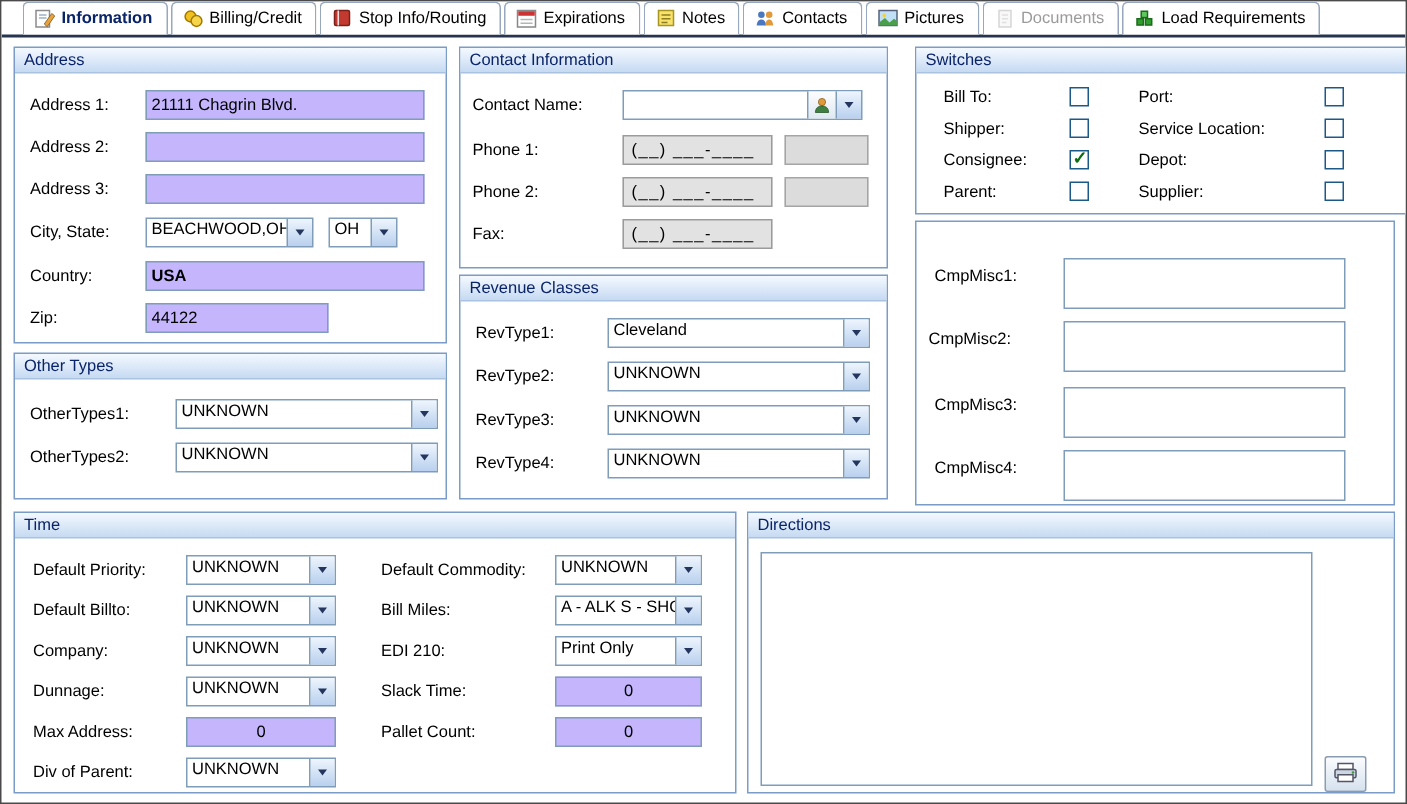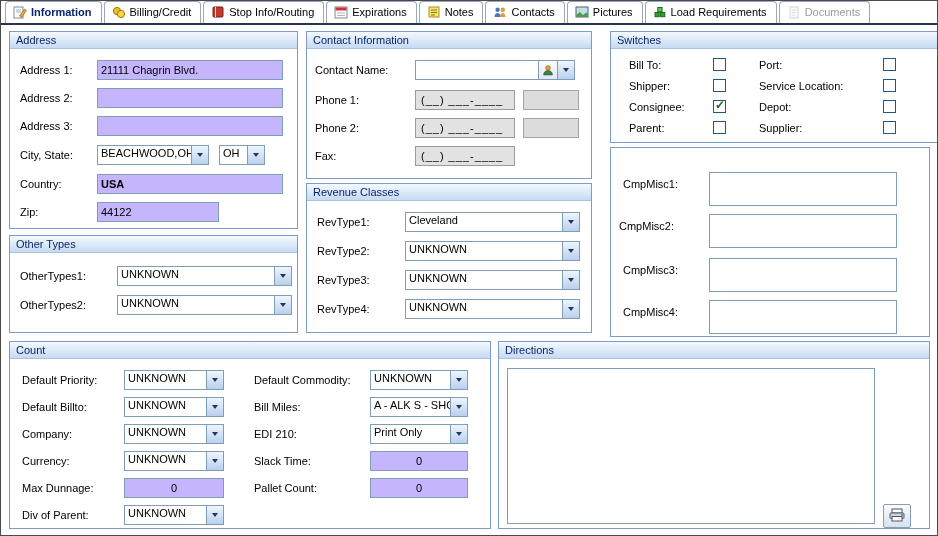--- a/index.html
+++ b/index.html
@@ -1,20 +1,20 @@
 <!DOCTYPE html>
 <html><head>
 <meta charset="utf-8">
 <style>
   html,body{margin:0;padding:0;background:#fff;}
   .app{position:relative;width:936px;height:534px;border:1px solid #4a4a4a;background:#fff;
        font-family:"Liberation Sans",sans-serif;font-size:11px;color:#000;overflow:hidden;}
   
   .tabbar{position:absolute;left:0;top:0;width:100%;height:24px;background:#fff;
-          border-bottom:2px solid #26344f;display:flex;align-items:center;padding-left:4px;box-sizing:border-box;}
+          border-bottom:2px solid #26344f;display:flex;align-items:center;padding-left:14px;box-sizing:border-box;}
   .tab{display:flex;align-items:center;gap:4px;height:20px;padding:0 9px 1px 7px;margin-right:2px;
        border:1px solid #97a7bd;border-bottom:none;border-radius:4px 4px 0 0;background:#fff;cursor:default;white-space:nowrap;}
   .tab.active{font-weight:bold;color:#0a246a;}
   .tab.disabled{color:#9b9b9b;}
   .tab.disabled svg{opacity:.45;}
   .ticon{display:flex;align-items:center;}
   
   .group{position:absolute;border:1px solid #7a9cc6;background:#fff;box-sizing:border-box;}
   .ghead{height:17px;background:linear-gradient(to bottom,#f4f9ff,#c6daf2);border-bottom:1px solid #a8c2e0;
          color:#0a246a;padding:2px 0 0 6px;box-sizing:border-box;}
@@ -113,40 +113,40 @@
     <div class="tab">
       <span class="ticon">
           <svg width="14" height="14">
             <rect x="1" y="2" width="12" height="10" fill="#bfe0f7" stroke="#55617c"></rect>
             <circle cx="4.5" cy="5.3" r="1.3" fill="#f7d23e"></circle>
             <path d="M1 10 L5 7 L8 10 L11 7.5 L13 9 V12 H1 Z" fill="#4b9e4b"></path>
           </svg>
         </span>
       <span>Pictures</span>
     </div>
-    <div class="tab">
-      <span class="ticon">
-          <svg width="14" height="14">
-            <rect x="2" y="7.5" width="4.2" height="4.2" fill="#2f9e2f" stroke="#1c6b1c"></rect>
-            <rect x="7.6" y="7.5" width="4.2" height="4.2" fill="#2f9e2f" stroke="#1c6b1c"></rect>
-            <rect x="4.8" y="2.5" width="4.2" height="4.2" fill="#5fc75f" stroke="#1c6b1c"></rect>
-          </svg>
-        </span>
-      <span>Load Requirements</span>
-    </div>
     <div class="tab disabled">
       <span class="ticon">
           <svg width="14" height="14">
             <rect x="3" y="2" width="8" height="11" fill="#f0f0f0" stroke="#a5a5a5"></rect>
             <line x1="5" y1="5" x2="9" y2="5" stroke="#bbb"></line>
             <line x1="5" y1="7.5" x2="9" y2="7.5" stroke="#bbb"></line>
             <line x1="5" y1="10" x2="8" y2="10" stroke="#bbb"></line>
           </svg>
         </span>
       <span>Documents</span>
+    </div>
+    <div class="tab">
+      <span class="ticon">
+          <svg width="14" height="14">
+            <rect x="2" y="7.5" width="4.2" height="4.2" fill="#2f9e2f" stroke="#1c6b1c"></rect>
+            <rect x="7.6" y="7.5" width="4.2" height="4.2" fill="#2f9e2f" stroke="#1c6b1c"></rect>
+            <rect x="4.8" y="2.5" width="4.2" height="4.2" fill="#5fc75f" stroke="#1c6b1c"></rect>
+          </svg>
+        </span>
+      <span>Load Requirements</span>
     </div>
   </div>
 
   <div class="group" style="left:8px;top:30px;width:289px;height:198px">
     <div class="ghead">Address</div>
     <div class="gbody">
       <div class="row" style="left:10px;top:10px">
         <span class="lbl" style="width:77px">Address 1:</span>
         <input class="txt" style="width: 186px;" value="21111 Chagrin Blvd.">
       </div>
@@ -326,21 +326,21 @@
           <span class="combo-text">UNKNOWN</span>
           <span class="combo-btn">
               <span class="arr"></span>
             </span>
         </div>
       </div>
     </div>
   </div>
 
   <div class="group" style="left:8px;top:340px;width:482px;height:188px">
-    <div class="ghead">Count</div>
+    <div class="ghead">Time</div>
     <div class="gbody">
       <div class="row" style="left:12px;top:10px">
         <span class="lbl" style="width:102px">Default Priority:</span>
         <div class="combo" style="width:100px">
           <span class="combo-text">UNKNOWN</span>
           <span class="combo-btn">
               <span class="arr"></span>
             </span>
         </div>
         <span style="width:30px"></span>
@@ -380,33 +380,33 @@
         <span style="width:30px"></span>
         <span class="lbl" style="width:116px">EDI 210:</span>
         <div class="combo" style="width:98px">
           <span class="combo-text">Print Only</span>
           <span class="combo-btn">
               <span class="arr"></span>
             </span>
         </div>
       </div>
       <div class="row" style="left:12px;top:91px">
-        <span class="lbl" style="width:102px">Currency:</span>
+        <span class="lbl" style="width:102px">Dunnage:</span>
         <div class="combo" style="width:100px">
           <span class="combo-text">UNKNOWN</span>
           <span class="combo-btn">
               <span class="arr"></span>
             </span>
         </div>
         <span style="width:30px"></span>
         <span class="lbl" style="width:116px">Slack Time:</span>
         <input class="txt num" style="width: 98px;" value="0">
       </div>
       <div class="row" style="left:12px;top:118px">
-        <span class="lbl" style="width:102px">Max Dunnage:</span>
+        <span class="lbl" style="width:102px">Max Address:</span>
         <input class="txt num" style="width: 100px;" value="0">
         <span style="width:30px"></span>
         <span class="lbl" style="width:116px">Pallet Count:</span>
         <input class="txt num" style="width: 98px;" value="0">
       </div>
       <div class="row" style="left:12px;top:145px">
         <span class="lbl" style="width:102px">Div of Parent:</span>
         <div class="combo" style="width:100px">
           <span class="combo-text">UNKNOWN</span>
           <span class="combo-btn">

